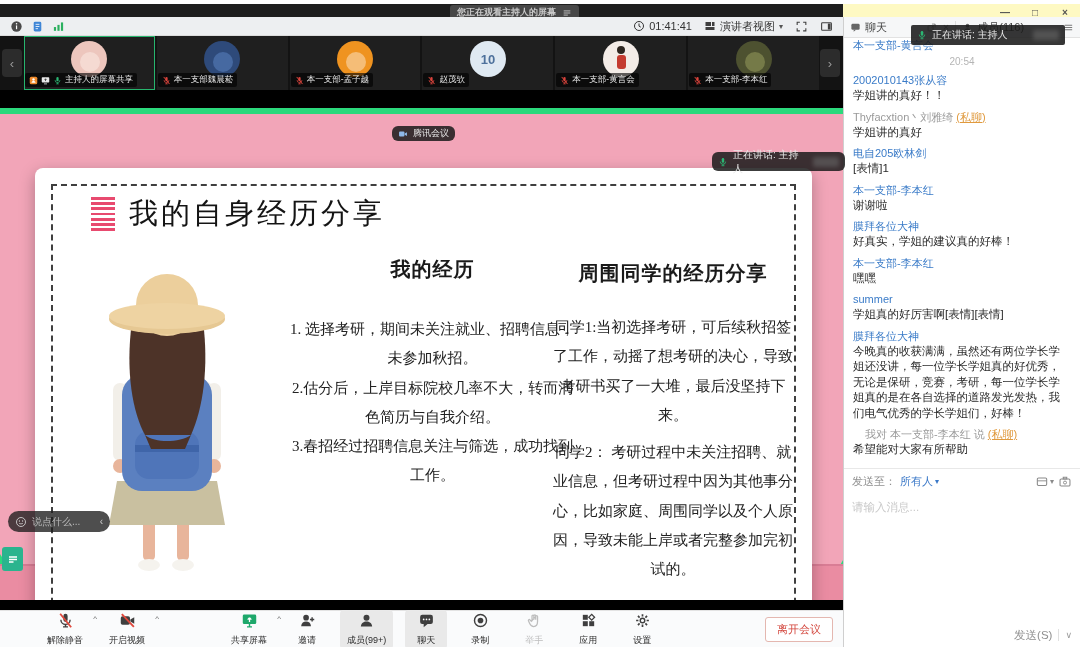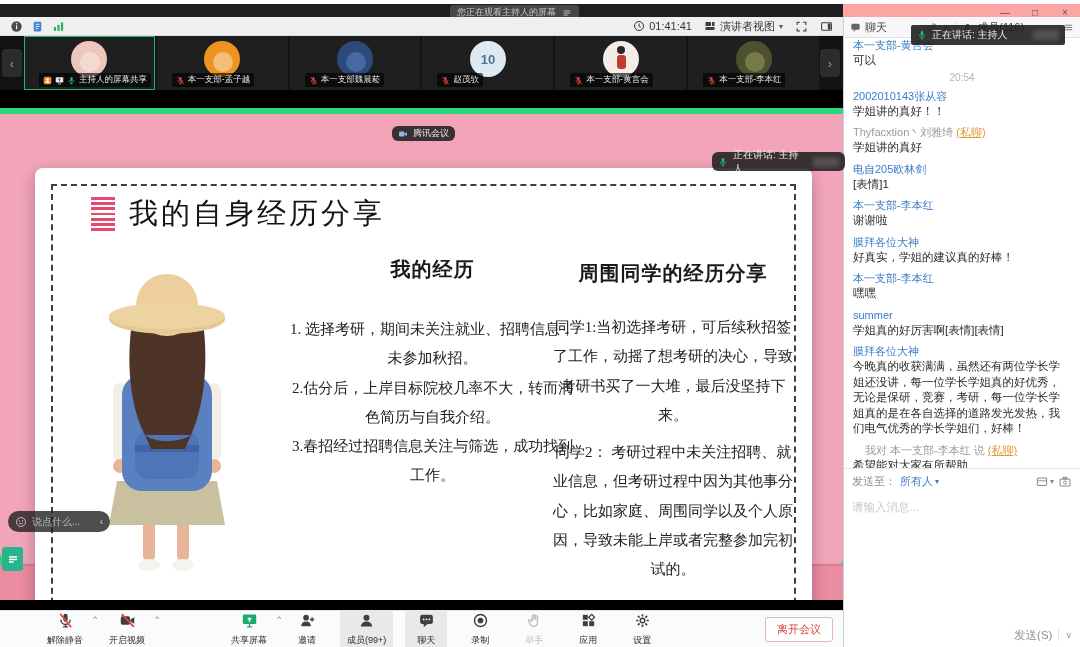--- a/index.html
+++ b/index.html
@@ -1,21 +1,21 @@
 <!DOCTYPE html>
 <html><head>
 <meta charset="utf-8">
 <style>
   * { margin:0; padding:0; box-sizing:border-box; }
   html,body { width:1080px; height:647px; overflow:hidden; }
   body { font-family:"Liberation Sans","DejaVu Sans",sans-serif; background:#000; position:relative; }
   .app { position:absolute; inset:0; background:#fff; }
 
   
-  .titlebar { position:absolute; left:0; top:4px; width:1080px; height:17px; background:#fca5a5; }
+  .titlebar { position:absolute; left:0; top:4px; width:1080px; height:17px; background:#fef9c3;font-weight:bold; }
   .titlebar-main { position:absolute; left:0; top:0; width:843px; height:17px; background:#1e1e1e; }
   .observer-pill { position:absolute; left:450px; top:1px; height:15px; padding:0 7px; background:#474747; border-radius:3px; display:flex; align-items:center; gap:6px; }
   .observer-pill span { font-size:9px; color:#c9c9c9; white-space:nowrap; }
   .win-controls { position:absolute; right:0; top:0; height:17px; display:flex; }
   .win-btn { width:30px; height:17px; display:flex; align-items:center; justify-content:center; font-size:10px; color:#555; }
 
   
   .infobar { position:absolute; left:0; top:17px; width:843px; height:19px; background:#edeff1; border-bottom:1px solid #dcdcdc; display:flex; align-items:center; padding:0 10px; }
   .infobar .left { display:flex; align-items:center; gap:8px; }
   .infobar .right { margin-left:auto; display:flex; align-items:center; gap:12px; }
@@ -24,21 +24,21 @@
   
   .strip { position:absolute; left:0; top:36px; width:843px; height:54px; background:#131313; padding:0 24px; display:flex; gap:2px; }
   .strip-arrow { position:absolute; top:13px; width:20px; height:28px; background:#2c2c2c; border-radius:4px; color:#999; font-size:13px; display:flex; align-items:center; justify-content:center; }
   .strip-arrow.left { left:2px; } .strip-arrow.right { right:3px; }
   .tile { flex:1; position:relative; background:#1f1f1f; overflow:hidden; }
   .tile.active { outline:1px solid #27b56e; outline-offset:-1px; }
   .avatar { position:absolute; left:50%; transform:translateX(-50%); top:5px; width:36px; height:36px; border-radius:50%; overflow:hidden; display:flex; align-items:center; justify-content:center; font-weight:bold; font-size:13px; color:#4e719c; }
   .avatar .inner { position:absolute; width:20px; height:20px; border-radius:50%; left:9px; top:11px; opacity:.85; }
   .avatar .accent { position:absolute; width:9px; height:14px; border-radius:3px; left:14px; top:14px; }
   .avatar .accent-head { position:absolute; width:8px; height:8px; border-radius:50%; left:14px; top:5px; background:#2e2620; }
-  .tile-label { position:absolute; left:15px; bottom:3px; max-width:125px; background:rgba(0,0,0,.62); border-radius:2px; padding:1px 4px; display:flex; align-items:center; gap:3px; font-size:8.5px; color:#e8e8e8; white-space:nowrap; overflow:hidden; }
+  .tile-label { position:absolute; left:1px; bottom:3px; max-width:125px; background:rgba(0,0,0,.62); border-radius:2px; padding:1px 4px; display:flex; align-items:center; gap:3px; font-size:8.5px; color:#e8e8e8; white-space:nowrap; overflow:hidden; }
 
   
   .stage { position:absolute; left:0; top:90px; width:843px; height:520px; background:#000; }
   .scene { position:absolute; left:0; top:18px; width:843px; height:492px; background:#f2a5b8; overflow:hidden; }
   .scene-topstrip { position:absolute; left:0; top:0; width:100%; height:6px; background:#2bd97c; }
   .scene-band { position:absolute; left:0; bottom:0; width:100%; height:36px; background:#ea8ca2; border-top:2px solid #d97d95; }
   .wedge-l { position:absolute; left:0; bottom:0; width:30px; height:46px; background:#2bd97c; clip-path:polygon(0 0,0 100%,100% 100%); }
   .wedge-r { position:absolute; right:0; bottom:0; width:22px; height:40px; background:#2bd97c; clip-path:polygon(100% 0,0 100%,100% 100%); }
 
   .card { position:absolute; left:35px; top:60px; width:777px; height:472px; background:#fff; border-radius:8px; box-shadow:0 5px 16px rgba(0,0,0,.28); }
@@ -182,45 +182,45 @@
           </svg>
           <svg width="9" height="9" viewBox="0 0 24 24">
             <rect x="9" y="2.5" width="6" height="11.5" rx="3" fill="#2bb673"></rect>
             <path d="M5.5 11a6.5 6.5 0 0 0 13 0" stroke="#2bb673" stroke-width="2" fill="none"></path>
             <path d="M12 17.5V21M8.5 21h7" stroke="#2bb673" stroke-width="2"></path>
           </svg>
           <span>主持人的屏幕共享</span>
         </div>
       </div>
       <div class="tile">
-        <div class="avatar" style="background: rgb(239, 147, 32);">
-          <div class="inner" style="background: rgb(246, 196, 135);"></div>
+        <div class="avatar" style="background: rgb(46, 74, 122);">
+          <div class="inner" style="background: rgb(74, 110, 168);"></div>
         </div>
         <div class="tile-label">
           <svg width="9" height="9" viewBox="0 0 24 24">
             <rect x="9" y="2.5" width="6" height="11.5" rx="3" fill="#d8413c"></rect>
             <path d="M5.5 11a6.5 6.5 0 0 0 13 0" stroke="#d8413c" stroke-width="2" fill="none"></path>
             <path d="M12 17.5V21M8.5 21h7" stroke="#d8413c" stroke-width="2"></path>
             <path d="M4.5 2.5 20 21.5" stroke="#e0483c" stroke-width="2.6"></path>
           </svg>
-          <span>本一支部-孟子越</span>
+          <span>本一支部魏晨菘</span>
         </div>
       </div>
       <div class="tile">
-        <div class="avatar" style="background: rgb(46, 74, 122);">
-          <div class="inner" style="background: rgb(74, 110, 168);"></div>
+        <div class="avatar" style="background: rgb(239, 147, 32);">
+          <div class="inner" style="background: rgb(246, 196, 135);"></div>
         </div>
         <div class="tile-label">
           <svg width="9" height="9" viewBox="0 0 24 24">
             <rect x="9" y="2.5" width="6" height="11.5" rx="3" fill="#d8413c"></rect>
             <path d="M5.5 11a6.5 6.5 0 0 0 13 0" stroke="#d8413c" stroke-width="2" fill="none"></path>
             <path d="M12 17.5V21M8.5 21h7" stroke="#d8413c" stroke-width="2"></path>
             <path d="M4.5 2.5 20 21.5" stroke="#e0483c" stroke-width="2.6"></path>
           </svg>
-          <span>本一支部魏晨菘</span>
+          <span>本一支部-孟子越</span>
         </div>
       </div>
       <div class="tile">
         <div class="avatar" style="background: rgb(223, 233, 242);">10</div>
         <div class="tile-label">
           <svg width="9" height="9" viewBox="0 0 24 24">
             <rect x="9" y="2.5" width="6" height="11.5" rx="3" fill="#d8413c"></rect>
             <path d="M5.5 11a6.5 6.5 0 0 0 13 0" stroke="#d8413c" stroke-width="2" fill="none"></path>
             <path d="M12 17.5V21M8.5 21h7" stroke="#d8413c" stroke-width="2"></path>
             <path d="M4.5 2.5 20 21.5" stroke="#e0483c" stroke-width="2.6"></path>
@@ -465,21 +465,20 @@
       </div>
       <div class="grow"></div>
       <svg width="11" height="11" viewBox="0 0 24 24">
           <path d="M4 7h16M4 12h16M4 17h16" stroke="#7a7a7a" stroke-width="2.2"></path>
         </svg>
     </div>
 
     <div class="chat-msgs" id="chat-msgs">
         <div class="msg-group clipped">
           <div><span class="msg-sender" style="color: rgb(58, 123, 200);">本一支部-黄言会</span></div>
-          <div class="msg-text">可以</div>
         </div>
         <div class="msg-ts">20:54</div>
         <div class="msg-group">
           <div><span class="msg-sender" style="color: rgb(58, 123, 200);">2002010143张从容</span></div>
           <div class="msg-text">学姐讲的真好！！</div>
         </div>
         <div class="msg-group">
           <div><span class="msg-sender" style="color: rgb(154, 154, 154);">Thyfacxtion丶刘雅绮</span><span class="msg-tag">(私聊)</span></div>
           <div class="msg-text">学姐讲的真好</div>
         </div>

